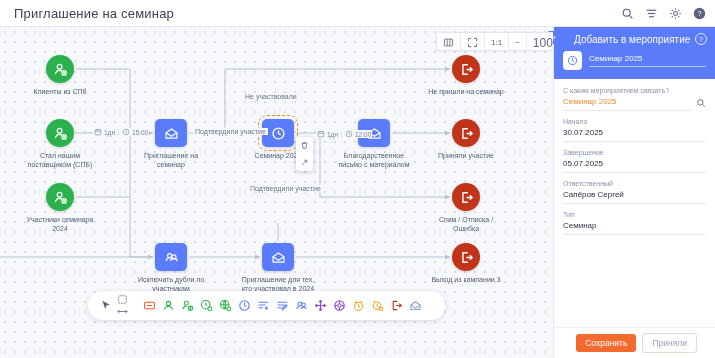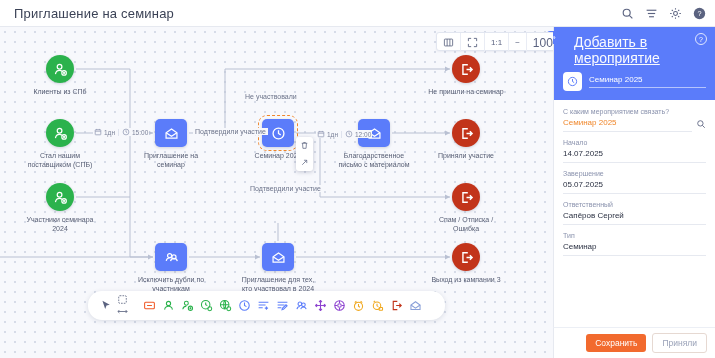--- a/index.html
+++ b/index.html
@@ -106,21 +106,21 @@
   .pi svg { width:13px; height:13px; display:block;}
 
   
   .panel {
     position:absolute; right:0; top:27px; width:162px; height:331px;
     background:#fff; border-left:1px solid #e6e9f0;
   }
   .panel-head {
     background:#5b7cfa; color:#fff; padding:7px 9px 9px 9px; position:relative;
   }
-  .ph-title { font-size:14px; margin-left:11px; margin-bottom:6px; opacity:.97;text-decoration:underline;}
+  .ph-title { font-size:10px; margin-left:11px; margin-bottom:6px; opacity:.97;}
   .ph-collapse {
     position:absolute; left:-7px; top:4px; width:13px;height:13px;border-radius:3px;
     background:#5b7cfa; color:#fff; display:flex;align-items:center;justify-content:center;
     font-size:8px; cursor:pointer;
   }
   .ph-help {
     position:absolute; right:8px; top:6px; width:12px;height:12px;border-radius:50%;
     border:1px solid rgba(255,255,255,.8); color:#fff; display:flex;align-items:center;justify-content:center;
     font-size:7px; cursor:pointer;
   }
@@ -141,21 +141,21 @@
   .fval.link { color:#f0872b; }
   .frow { display:flex; align-items:flex-end; gap:4px; }
   .frow .fval { flex:1; }
   .fsearch { color:#5b6380; padding-bottom:3px; cursor:pointer;}
   .fsearch svg { width:10px; height:10px; display:block;}
 
   
   .footer {
     position:absolute; left:553px; top:327px; width:162px; height:31px;
     background:#fff; border-top:1px solid #eceff5; border-left:1px solid #e6e9f0;
-    display:flex; align-items:center; justify-content:flex-end; gap:6px; padding-right:8px;
+    display:flex; align-items:center; justify-content:flex-end; gap:6px; padding-right:18px;
   }
   .btn { font-size:8.5px; padding:4px 9px; border-radius:3px; cursor:pointer; }
   .btn-primary { background:#f26a2e; color:#fff; }
   .btn-ghost { background:#fff; color:#9aa2b8; border:1px solid #e6d9d2; }
 </style>
 </head>
 <body>
 
 <div class="header">
   <div class="header-title">Приглашение на семинар</div>
@@ -571,21 +571,21 @@
           <svg viewBox="0 0 16 16" fill="none" stroke="currentColor" stroke-width="1.4">
               <circle cx="7" cy="7" r="4.3"></circle>
               <line x1="10.2" y1="10.2" x2="14" y2="14"></line>
             </svg>
         </div>
       </div>
     </div>
 
     <div class="fgroup">
       <div class="flabel">Начало</div>
-      <div class="fval">14.07.2025</div>
+      <div class="fval">30.07.2025</div>
     </div>
 
     <div class="fgroup">
       <div class="flabel">Завершение</div>
       <div class="fval">05.07.2025</div>
     </div>
 
     <div class="fgroup">
       <div class="flabel">Ответственный</div>
       <div class="fval">Сапёров Сергей</div>

